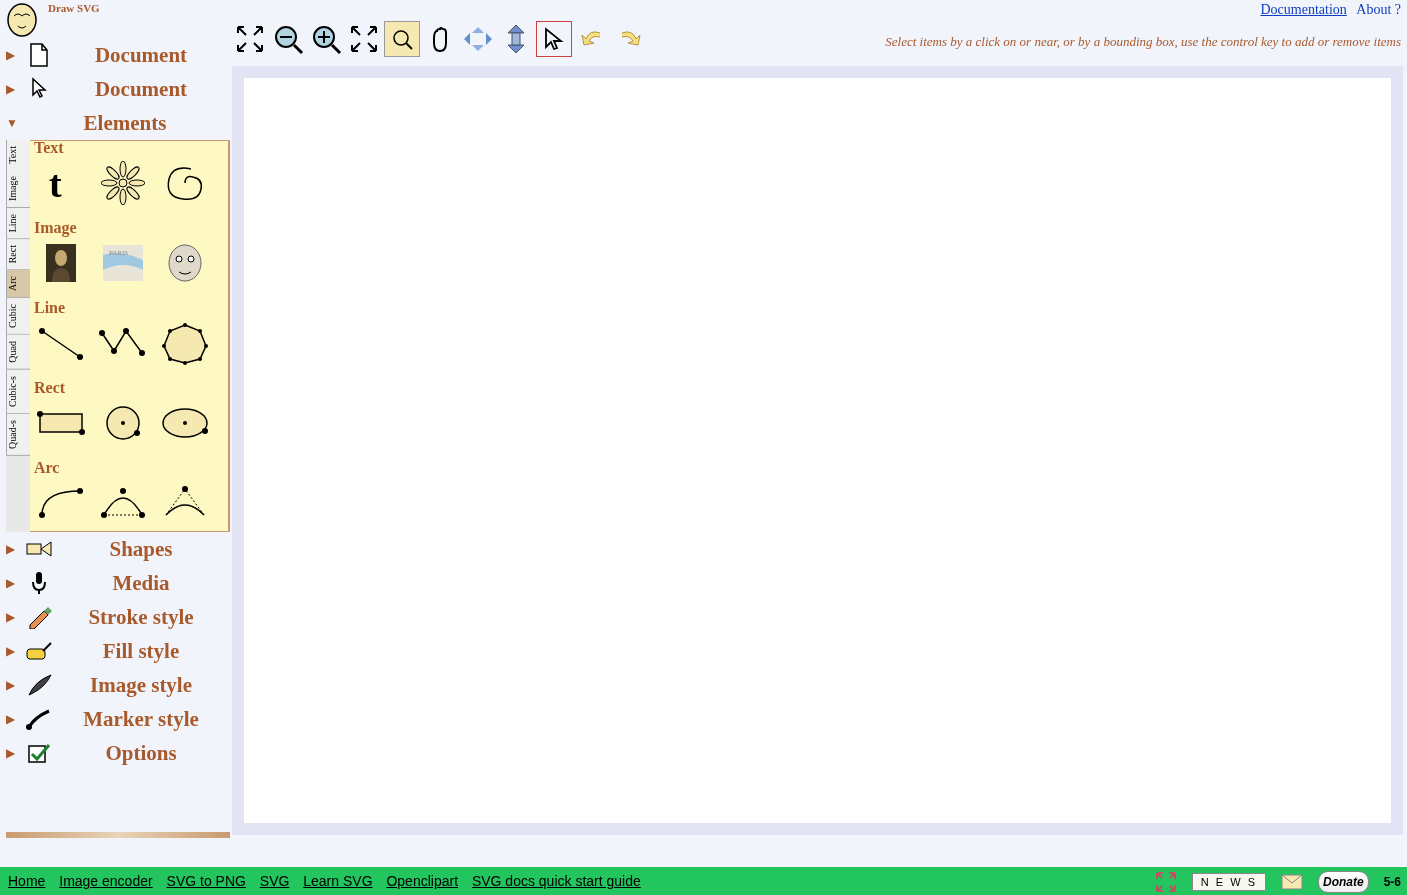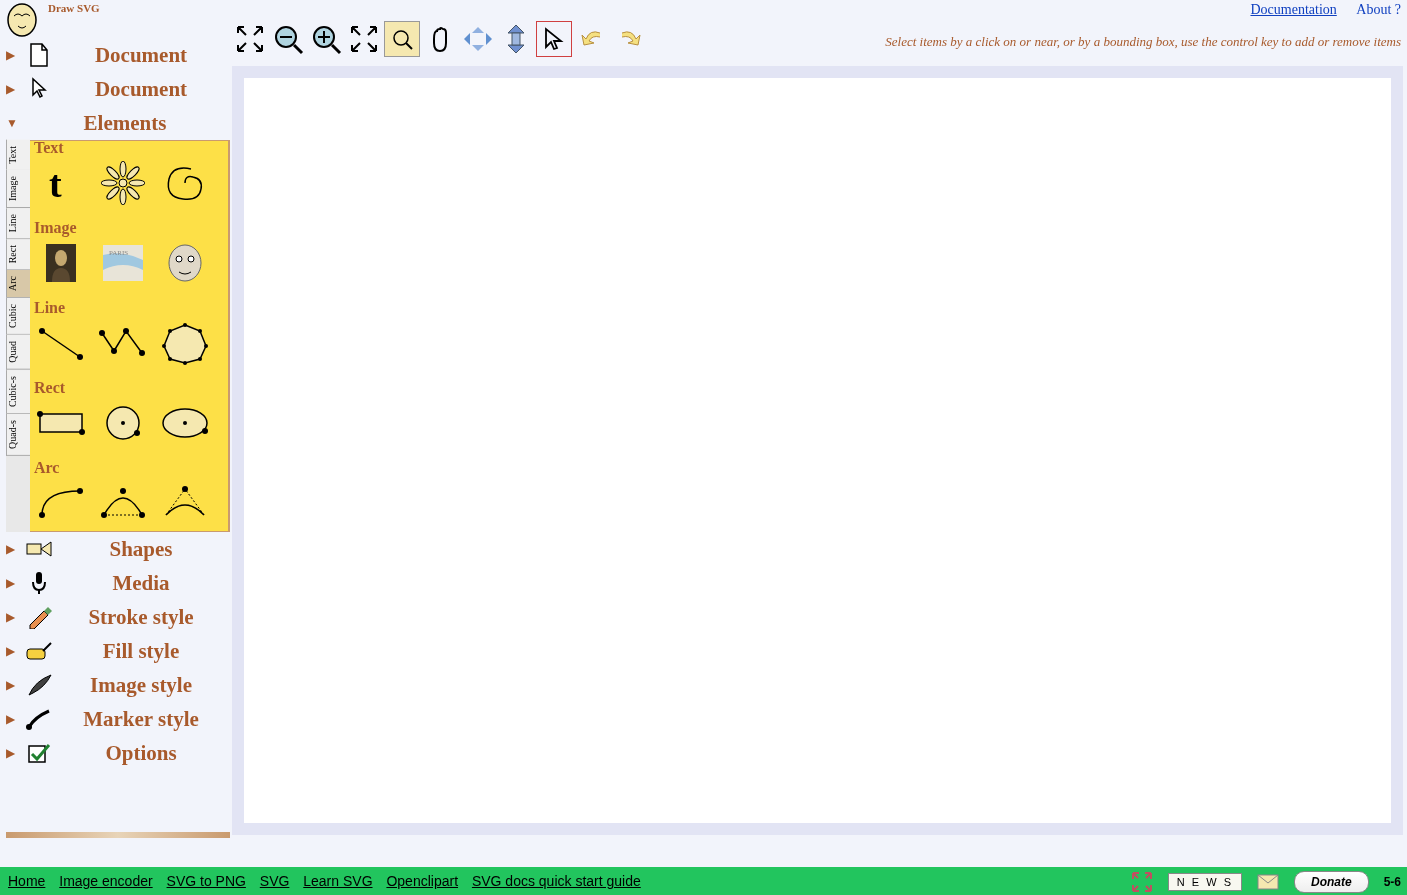--- a/index.html
+++ b/index.html
@@ -17,21 +17,21 @@
   display: flex; align-items: center; justify-content: center;
 }
 .app-title {
   position: absolute; top: 2px; left: 48px;
   color: #A85A2C; font-weight: bold; font-size: 11px;
 }
 .top-links {
   position: absolute; top: 2px; right: 6px;
   font-size: 14px;
 }
-.top-links a { color: #1040C0; text-decoration: underline; margin-left: 16px; cursor: pointer; }
+.top-links a { color: #1040C0; text-decoration: underline; margin-left: 6px; cursor: pointer; }
 .top-links .about { text-decoration: none; }
 .toolbar {
   position: absolute;
   top: 18px; left: 232px; right: 4px;
   height: 42px;
   display: flex; align-items: center;
   gap: 2px;
 }
 .tool-btn {
   width: 36px; height: 36px;
@@ -67,21 +67,21 @@
   text-align: center;
   color: #A85A2C;
   font-weight: bold;
   font-size: 21px;
   padding-right: 2px;
 }
 .elements-panel {
   display: flex;
   border-right: 1px solid #C99A6E;
   height: 392px;
-  background: #fde047;
+  background: #fef9c3;
 }
 .vert-tabs {
   width: 24px;
   display: flex;
   flex-direction: column;
   background: #E8E8E8;
 }
 .vtab {
   writing-mode: vertical-rl;
   transform: rotate(180deg);
@@ -144,21 +144,21 @@
 .bottom-right {
   position: absolute; right: 6px; bottom: 2px;
   display: flex; align-items: center; gap: 15px;
   font-size: 12px;
 }
 .badge {
   border: 1px solid #888; padding: 2px 8px; background: #F8F8F0;
   font-size: 11px; letter-spacing: 2px; cursor: pointer;
 }
 .donate {
-  border: 1px solid #888; border-radius: 10px; padding: 3px 16px;
+  border: 1px solid #888; border-radius: 10px; padding: 3px 4px;
   background: linear-gradient(#fff,#eee);
   font-style: italic; font-weight: bold; cursor: pointer;
 }
 .fs-icon { width: 22px; height: 22px; cursor: pointer; }
 .mail-icon { width: 22px; height: 16px; cursor: pointer; }
 </style>
 </head>
 <body>
 
 <div class="logo">

